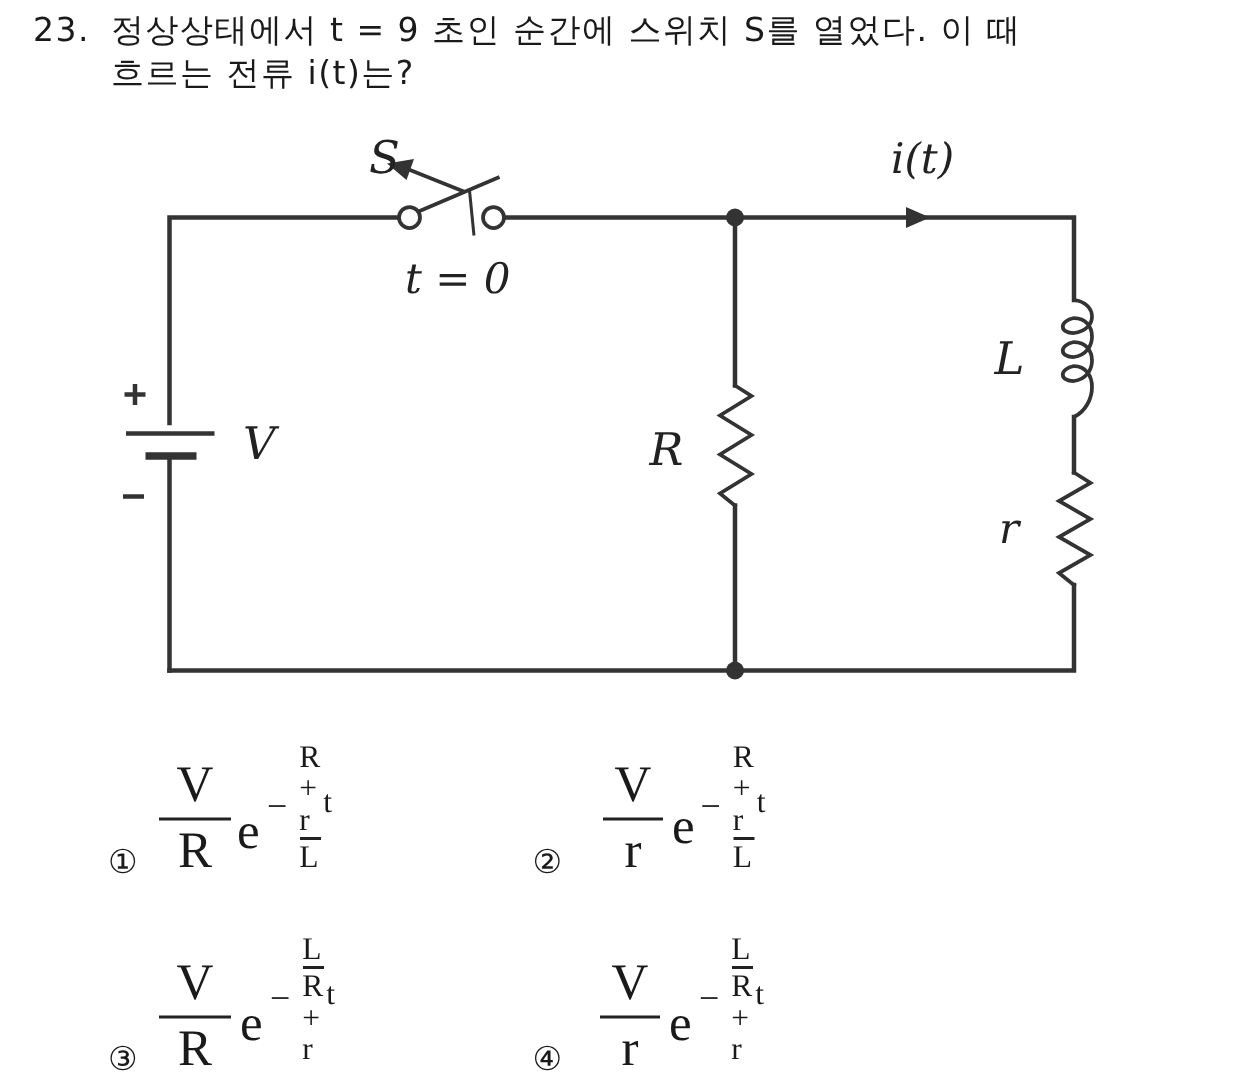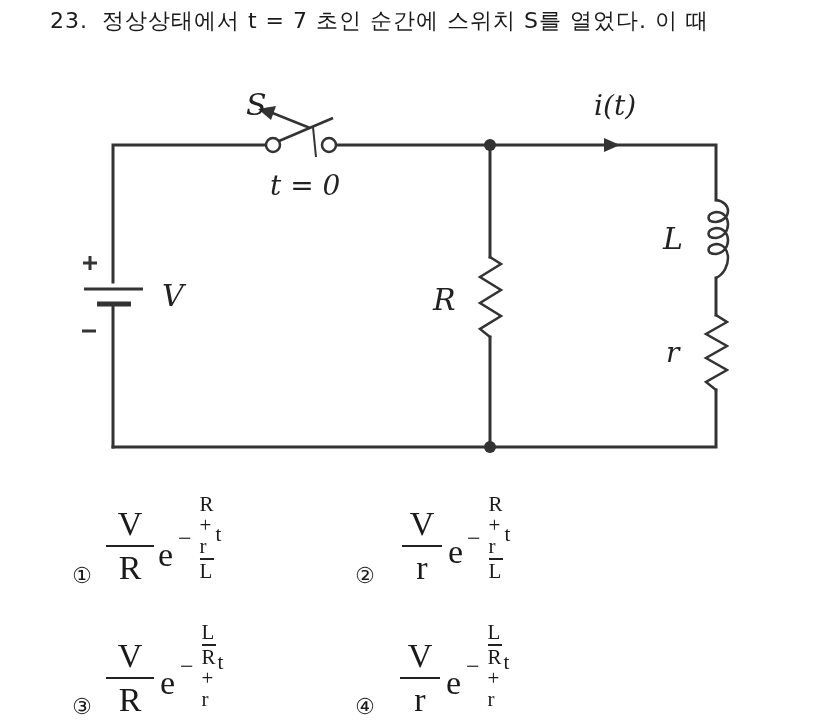--- a/index.html
+++ b/index.html
@@ -1,39 +1,40 @@
 <!DOCTYPE html>
 <html><head>
 <meta charset="utf-8">
 <style>
   html, body { margin: 0; padding: 0; background: #ffffff; }
   body { width: 826px; height: 724px; position: relative; overflow: hidden; font-family: "DejaVu Sans", sans-serif; color: #1a1a1a; }
   .question { position: absolute; left: 22px; top: 6px; font-size: 22px; line-height: 29px; letter-spacing: 1px; }
-  .question .num { display: inline-block; width: 52px; margin-left: 28px; }
+  .question .num { display: inline-block; width: 52px; }
   .question .line2 { padding-left: 52px; }
   svg.circuit { position: absolute; left: 0; top: 0; }
   .lbl { font-family: "DejaVu Serif", serif; font-style: italic; fill: #222; }
   .opt { position: absolute; font-family: "Liberation Serif", serif; color: #1a1a1a; }
   .opt .marker { position: absolute; font-family: "DejaVu Sans", sans-serif; font-size: 22px; }
   .frac { position: absolute; text-align: center; }
   .frac .nu, .frac .de { display: block; font-size: 34px; line-height: 36px; }
   .frac .bar { display: block; height: 2px; background: #222; margin: 3px 0; }
   .e { position: absolute; font-size: 34px; }
   .exp { position: absolute; font-size: 21px; display: flex; align-items: center; }
   .exp .minus { font-size: 24px; margin-right: 8px; }
   .sfrac { display: inline-block; }
   .sfrac span { display: block; line-height: 21px; }
   .sfrac .sbar { height: 2px; background: #222; margin: 1px 0; }
   .exp .t { margin-left: 2px; position: relative; top: -4px; }
 </style>
 </head>
 <body>
 
 <div class="question">
-  <div><span class="num">23.</span><span>정상상태에서 t = 7 초인 순간에 스위치 S를 열었다. 이 때</span></div>
+  <div><span class="num">23.</span><span>정상상태에서 t = 9 초인 순간에 스위치 S를 열었다. 이 때</span></div>
+  <div class="line2">흐르는 전류 i(t)는?</div>
 </div>
 
 <svg class="circuit" width="826" height="724">
   <g stroke="#333" stroke-width="3" fill="none" stroke-linecap="square">
 
     <path d="M113 447 L113 304 M113 282 L113 145 L265 145"></path>
 
     <path d="M337 145 L716 145 L716 200"></path>
 
     <path d="M113 447 L716 447 L716 390"></path>

